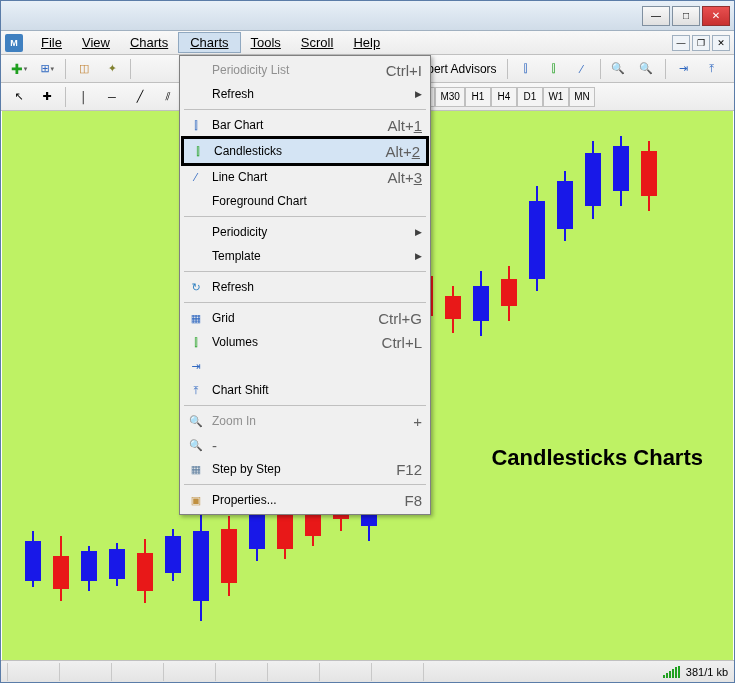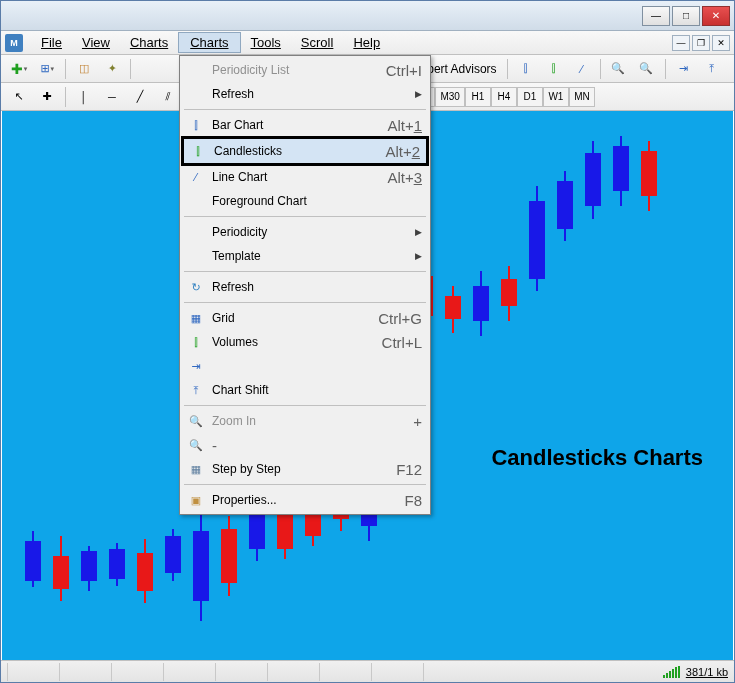--- a/index.html
+++ b/index.html
@@ -19,21 +19,21 @@
     .mdi-btns { margin-left: auto; display: flex; gap: 2px; }
     .mdi-btn { width: 18px; height: 16px; border: 1px solid #a0b0c0; background: #f0f4f8; display: flex; align-items: center; justify-content: center; font-size: 9px; cursor: pointer; }
     
     .toolbar1, .toolbar2 { height: 28px; background: linear-gradient(#f8f8f8, #ececec); display: flex; align-items: center; padding: 0 6px; border-bottom: 1px solid #c0c0c0; gap: 4px; font-size: 11px; }
     .tb-btn { min-width: 24px; height: 22px; border: 1px solid transparent; display: flex; align-items: center; justify-content: center; cursor: pointer; padding: 0 3px; }
     .tb-sep { width: 1px; height: 20px; background: #c0c0c0; margin: 0 2px; }
     .tb-drop { font-size: 7px; margin-left: 1px; color: #606060; }
     .ea-label { font-size: 12px; padding: 0 4px; }
     .tf-btn { min-width: 26px; height: 20px; border: 1px solid #c0c0c0; background: #f4f4f4; font-size: 10px; display: flex; align-items: center; justify-content: center; cursor: pointer; padding: 0 4px; }
     
-    .chart-area { position: absolute; top: 110px; left: 1px; right: 1px; bottom: 22px; background: #0ea5e9; overflow: hidden; }
+    .chart-area { position: absolute; top: 110px; left: 1px; right: 1px; bottom: 22px; background: #bef264; overflow: hidden; }
     
     .dropdown { position: absolute; top: 54px; left: 178px; width: 252px; background: #f0f0f0; border: 1px solid #808080; box-shadow: 2px 2px 4px rgba(0,0,0,0.3); z-index: 100; padding: 2px; }
     .dd-item { height: 24px; display: flex; align-items: center; padding: 0 6px 0 4px; font-size: 12px; cursor: pointer; }
     .dd-item.disabled { color: #909090; cursor: default; }
     .dd-icon { width: 20px; height: 18px; display: flex; align-items: center; justify-content: center; font-size: 11px; margin-right: 6px; }
     .dd-label { flex: 1; }
     .dd-shortcut { color: #606060; font-size: 15px; text-align: right; }
     .dd-arrow { font-size: 9px; color: #404040; }
     .dd-sep { height: 1px; background: #c0c0c0; margin: 3px 2px; }
     .dd-highlight { border: 3px solid #000; margin: -1px; }
@@ -42,21 +42,21 @@
     
     .candle { position: absolute; }
     .cbody { position: absolute; left: 5px; width: 16px; }
     .cbody.blue { background: #1818e8; }
     .cbody.red { background: #e81818; }
     .cwick { position: absolute; left: 12px; width: 2px; background: #1818e8; }
     .cwick.red { background: #e81818; }
     
     .annotation { position: absolute; right: 30px; top: 334px; font-size: 22px; font-weight: bold; color: #000; }
     
-    .statusbar { position: absolute; bottom: 0; left: 0; right: 0; height: 22px; background: linear-gradient(#f0f0f0, #e4e4e4); border-top: 1px solid #c0c0c0; display: flex; align-items: center; padding: 0 6px; font-size: 11px; text-decoration: underline; }
+    .statusbar { position: absolute; bottom: 0; left: 0; right: 0; height: 22px; background: linear-gradient(#f0f0f0, #e4e4e4); border-top: 1px solid #c0c0c0; display: flex; align-items: center; padding: 0 6px; font-size: 11px; }
     .status-left { flex: 1; display: flex; gap: 2px; }
     .status-cell { border-left: 1px solid #c8c8c8; width: 50px; height: 18px; }
     .status-right { display: flex; align-items: center; gap: 6px; }
     .signal-bars { display: flex; align-items: flex-end; gap: 1px; height: 12px; }
     .signal-bars span { width: 2px; background: #20a020; }
     .signal-bars span:nth-child(1){height:3px}.signal-bars span:nth-child(2){height:5px}.signal-bars span:nth-child(3){height:7px}.signal-bars span:nth-child(4){height:9px}.signal-bars span:nth-child(5){height:11px}.signal-bars span:nth-child(6){height:12px}
   </style>
 </head>
 <body>
 

